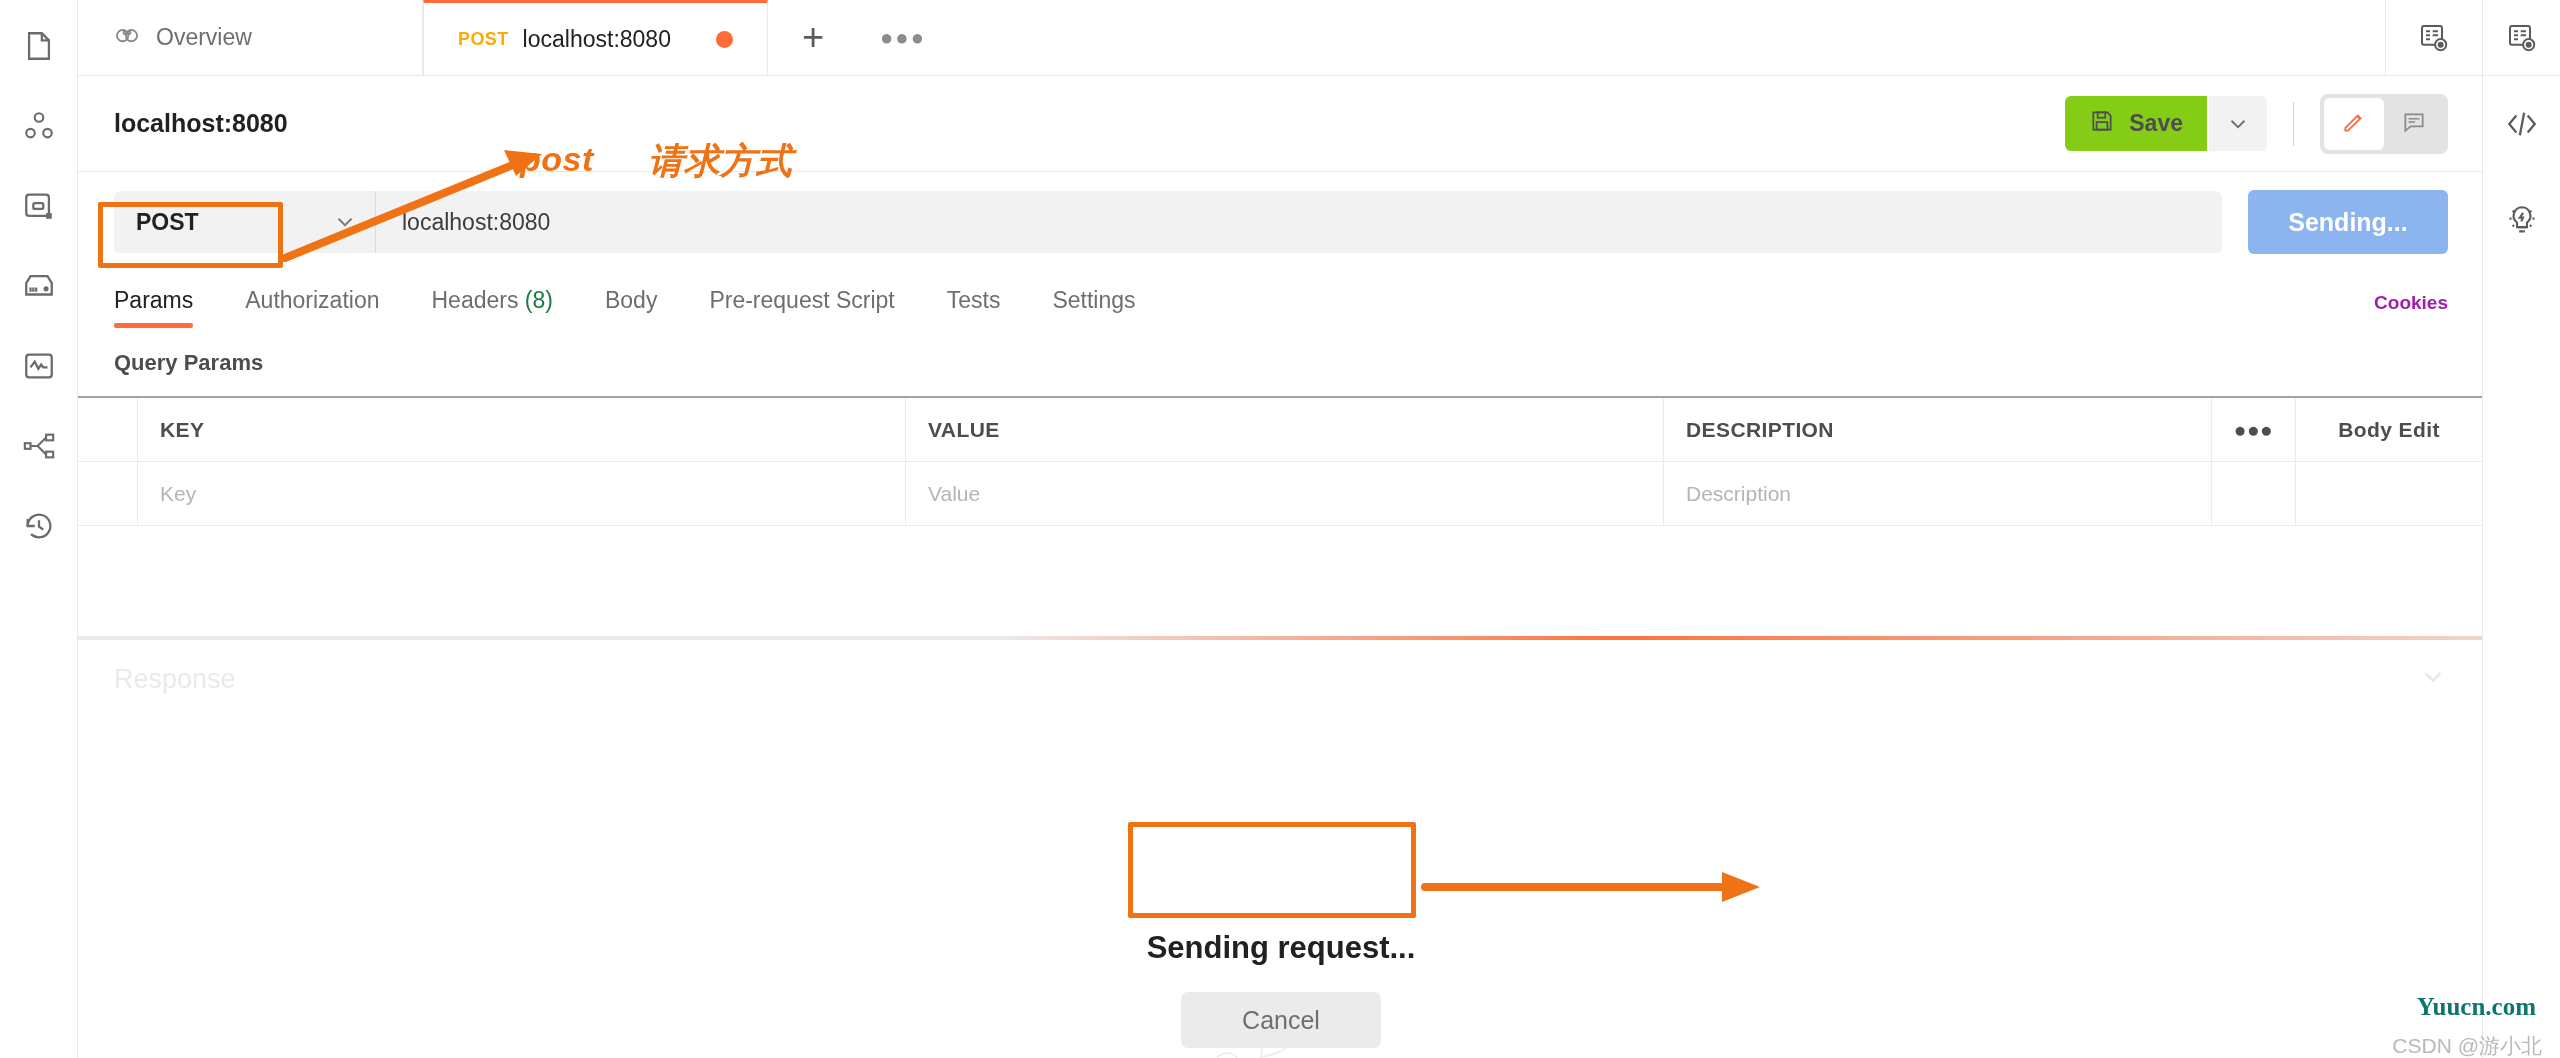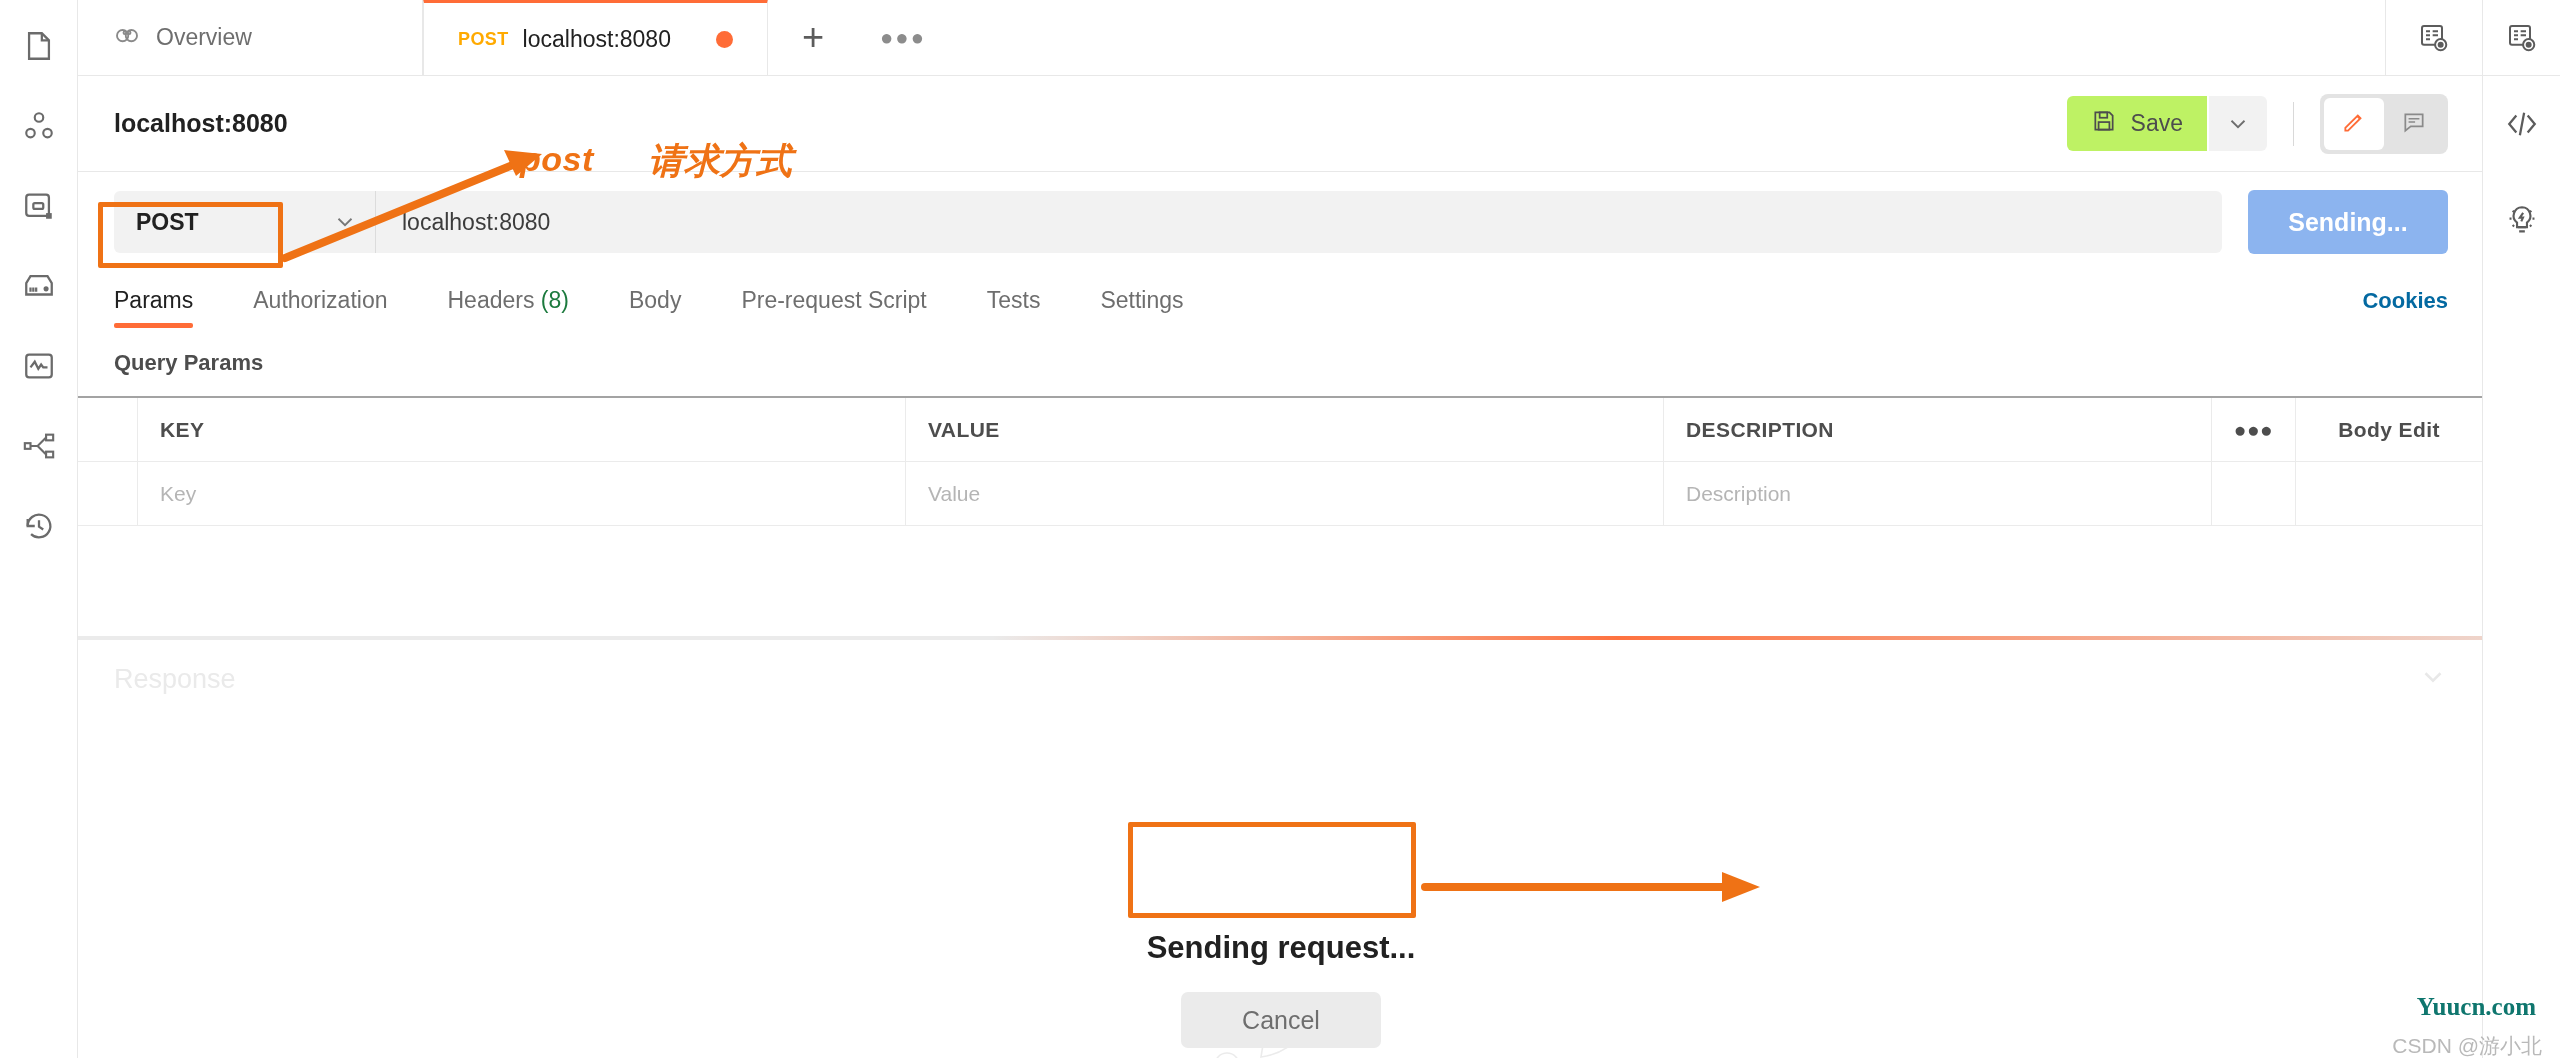--- a/index.html
+++ b/index.html
@@ -69,22 +69,22 @@
   
   .reqhead {
     height: 96px; display: flex; align-items: center;
     padding: 0 34px 0 36px; border-bottom: 1px solid #e8e8e8;
     flex: 0 0 96px; background: #fff;
   }
   .req-title { font-size: 25px; font-weight: 700; color: #212121; }
   .reqhead-right { margin-left: auto; display: flex; align-items: center; gap: 0; }
   .savebtn {
     height: 55px; display: flex; align-items: center; gap: 14px;
-    background: #bef264; border-radius: 6px 0 0 6px;
-    padding: 0 24px; font-size: 23px; color: #4d4d4d; font-weight: 400;
+    background: #84cc16; border-radius: 6px 0 0 6px;
+    padding: 0 24px; font-size: 23px; color: #4d4d4d; font-weight: 700;
   }
   .savecaret {
     height: 55px; width: 58px; background: #f2f2f2; border-radius: 0 6px 6px 0;
     margin-left: 2px; display: flex; align-items: center; justify-content: center; color: #666;
   }
   .vsep { width: 1px; height: 44px; background: #d9d9d9; margin: 0 26px; }
   .togglegroup { display: flex; background: #e3e3e3; border-radius: 8px; padding: 4px; }
   .togglebtn {
     width: 60px; height: 52px; display: flex; align-items: center; justify-content: center;
     border-radius: 6px;
@@ -109,35 +109,35 @@
     font-size: 23px; color: #3c3c3c;
   }
   .sendbtn {
     margin-left: 26px; width: 200px; height: 64px; border-radius: 6px;
     background: #8cb4ef; color: #fff; font-size: 25px; font-weight: 700;
     display: flex; align-items: center; justify-content: center;
   }
 
   
   .reqtabs {
-    display: flex; align-items: flex-end; gap: 16px;
+    display: flex; align-items: flex-end; gap: 8px;
     padding: 0 34px 0 36px; height: 60px; position: relative;
   }
   .rtab {
     font-size: 23px; color: #6e6e6e; padding: 0 22px 14px 22px;
     position: relative; white-space: nowrap;
   }
   .rtab:first-child { padding-left: 0; }
   .rtab.active { color: #212121; }
   .rtab.active::after {
     content: ""; position: absolute; left: 0; right: 22px; bottom: 0;
     height: 5px; background: #ff6c37; border-radius: 2px;
   }
   .rtab .badge { color: #1c7a3e; }
-  .cookies { margin-left: auto; font-size: 22px; color: #0369a1; font-weight: 600; padding-bottom: 14px; }
+  .cookies { margin-left: auto; font-size: 19px; color: #a21caf; font-weight: 600; padding-bottom: 14px; }
 
   
   .qp-label { font-size: 22px; font-weight: 700; color: #4d4d4d; padding: 22px 0 20px 36px; }
   .ptable { border-top: 2px solid #a3a3a3; }
   .prow { display: flex; height: 64px; border-bottom: 1px solid #ebebeb; align-items: center; }
   .prow.head { background: #fff; }
   .pcell { height: 64px; display: flex; align-items: center; padding-left: 22px;
            border-right: 1px solid #ebebeb; font-size: 21px; }
   .pcell.check { width: 60px; padding: 0; border-right: 1px solid #ebebeb; }
   .pcell.key { width: 768px; }

